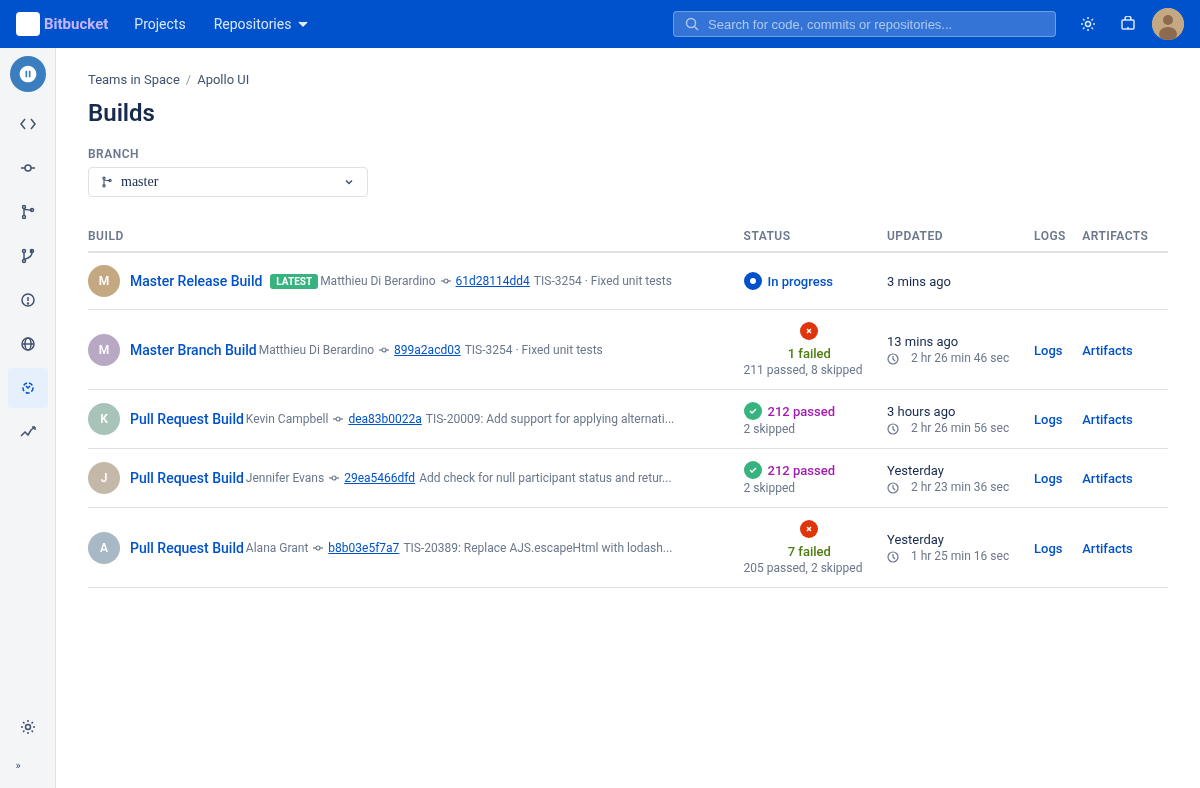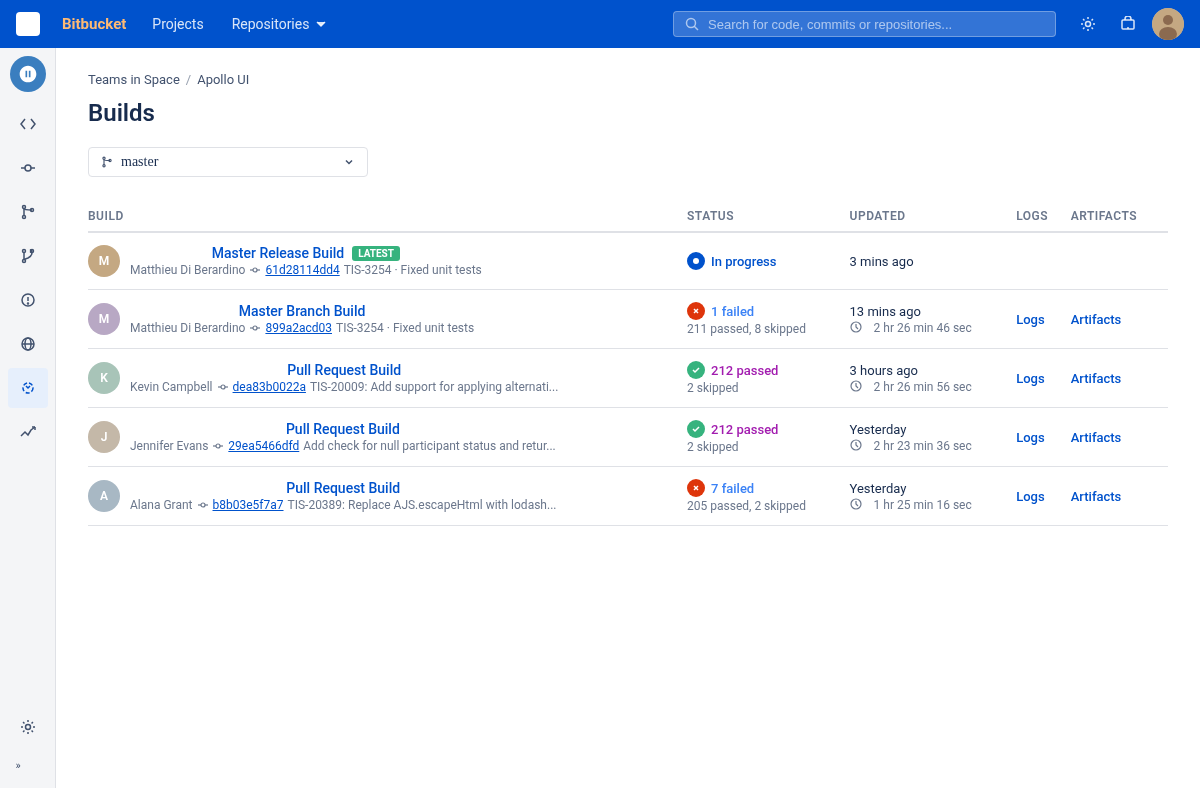--- a/index.html
+++ b/index.html
@@ -9,21 +9,21 @@
     .topnav {
       background: #0052cc;
       height: 48px;
       display: flex;
       align-items: center;
       padding: 0 16px;
       gap: 8px;
       flex-shrink: 0;
     }
     .topnav-logo {
-      display: flex; align-items: center; gap: 22px; color: #fdba74; font-weight: 700; font-size: 15px; text-decoration: none; margin-right: 8px;
+      display: flex; align-items: center; gap: 4px; color: #c4b5fd; font-weight: 700; font-size: 15px; text-decoration: none; margin-right: 8px;
     }
     .topnav-logo-icon {
       width: 24px; height: 24px; background: #fff; border-radius: 4px; display: flex; align-items: center; justify-content: center;
     }
     .topnav-logo-icon svg { width: 16px; height: 16px; }
     .topnav-link {
       color: rgba(255,255,255,0.85); font-size: 14px; padding: 6px 10px; cursor: pointer; border-radius: 3px; display: flex; align-items: center; gap: 4px;
     }
     .topnav-search {
       margin-left: auto; background: rgba(255,255,255,0.2); border: 1px solid rgba(255,255,255,0.3); border-radius: 4px; display: flex; align-items: center; padding: 4px 10px; gap: 8px; width: 383px;
@@ -74,42 +74,42 @@
     
     .builds-table { width: 100%; border-collapse: collapse; }
     .builds-table thead tr { border-bottom: 2px solid #dfe1e6; }
     .builds-table th { text-align: left; padding: 8px 12px 8px 0; font-size: 12px; font-weight: 600; color: #6b778c; text-transform: uppercase; letter-spacing: 0.5px; }
     .builds-table th:first-child { padding-left: 0; }
     .builds-table td { padding: 12px 12px 12px 0; vertical-align: middle; border-bottom: 1px solid #dfe1e6; }
     .builds-table td:first-child { padding-left: 0; }
 
     .build-row-cell { display: flex; align-items: center; gap: 10px; }
     .build-avatar { width: 32px; height: 32px; border-radius: 50%; flex-shrink: 0; overflow: hidden; }
-    .build-info { display: flex; flex-direction: column; gap: 2px; align-items: center; }
+    .build-info { display: flex; gap: 2px; }
     .build-name-row { display: flex; align-items: center; gap: 8px; }
     .build-name { color: #0052cc; font-weight: 500; font-size: 14px; cursor: pointer; text-decoration: none; }
     .latest-badge { background: #36b37e; color: #fff; font-size: 10px; font-weight: 700; padding: 2px 6px; border-radius: 3px; text-transform: uppercase; }
     .build-meta { font-size: 12px; color: #6b778c; display: flex; align-items: center; gap: 4px; }
     .commit-hash { color: #0052cc; cursor: pointer; }
 
     .status-cell { display: flex; align-items: center; gap: 6px; font-size: 13px; font-weight: 500; }
     .status-cell.in-progress { color: #0052cc; }
-    .status-cell.failed { color: #3b82f6; }
+    .status-cell.failed { color: #4d7c0f; flex-direction: column; }
     .status-cell.passed { color: #a21caf; }
     .status-sub { font-size: 12px; color: #6b778c; margin-top: 2px; }
     .status-col { display: flex; flex-direction: column; }
 
     .status-icon-circle { width: 18px; height: 18px; border-radius: 50%; display: flex; align-items: center; justify-content: center; flex-shrink: 0; }
     .status-icon-circle.inprogress { background: #0052cc; border: 2px solid #0052cc; }
     .status-icon-circle.failed { background: #de350b; }
     .status-icon-circle.passed { background: #36b37e; }
 
     .updated-cell { display: flex; flex-direction: column; gap: 2px; }
     .updated-main { font-size: 13px; color: #172b4d; }
-    .updated-sub { font-size: 12px; color: #6b778c; display: flex; align-items: flex-start; gap: 12px; }
+    .updated-sub { font-size: 12px; color: #6b778c; display: flex; align-items: flex-end; gap: 12px; }
 
     .link-btn { color: #0052cc; font-size: 13px; cursor: pointer; text-decoration: none; font-weight: 500; }
 
     
     .icon-svg { width: 16px; height: 16px; flex-shrink: 0; }
     .icon-svg-sm { width: 12px; height: 12px; flex-shrink: 0; }
   </style>
 </head>
 <body>
 
@@ -241,20 +241,21 @@
 
   <main class="content">
     <div class="breadcrumb">
       <a href="#">Teams in Space</a>
       <span class="breadcrumb-sep">/</span>
       <a href="#">Apollo UI</a>
     </div>
 
     <h1 class="page-title">Builds</h1>
 
+    <div class="branch-label">Branch</div>
     <div class="branch-select">
       <svg class="icon-svg-sm" viewBox="0 0 16 16" fill="none" stroke="#42526e" stroke-width="1.5">
           <circle cx="4" cy="3" r="1.5"></circle>
           <circle cx="4" cy="13" r="1.5"></circle>
           <circle cx="12" cy="6" r="1.5"></circle>
           <line x1="4" y1="4.5" x2="4" y2="11.5"></line>
           <path d="M4 4.5 Q4 6 12 6"></path>
         </svg>
       <span class="branch-name">master</span>
       <svg class="icon-svg-sm" viewBox="0 0 16 16" fill="none" stroke="#42526e" stroke-width="2">

